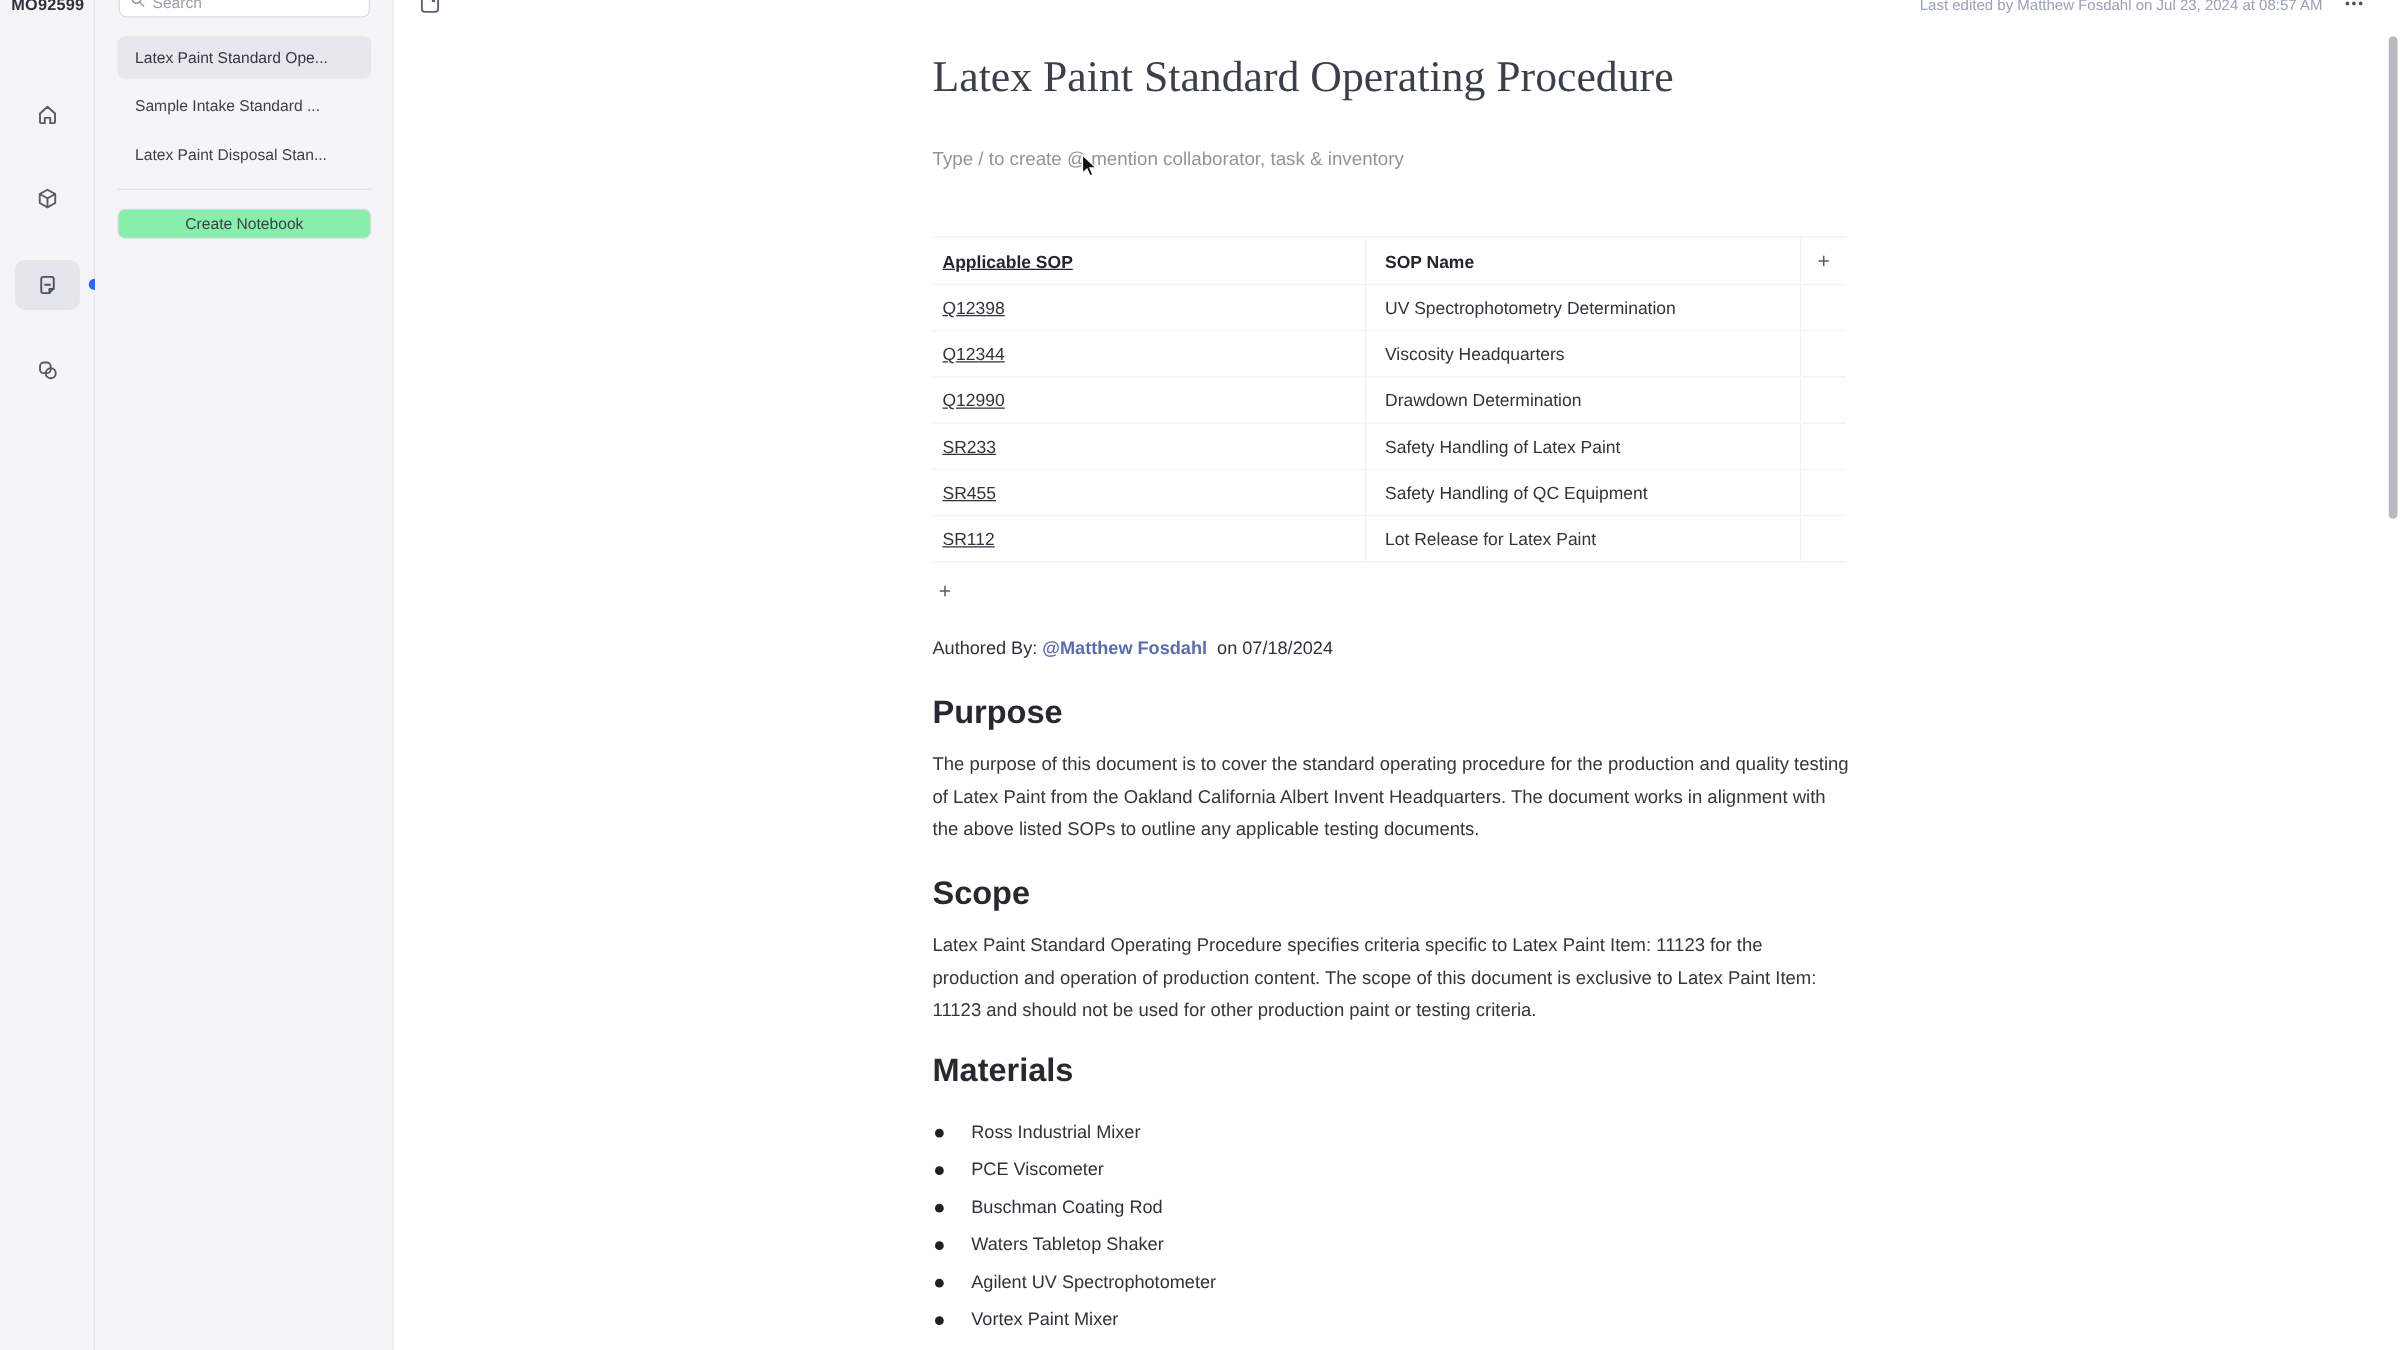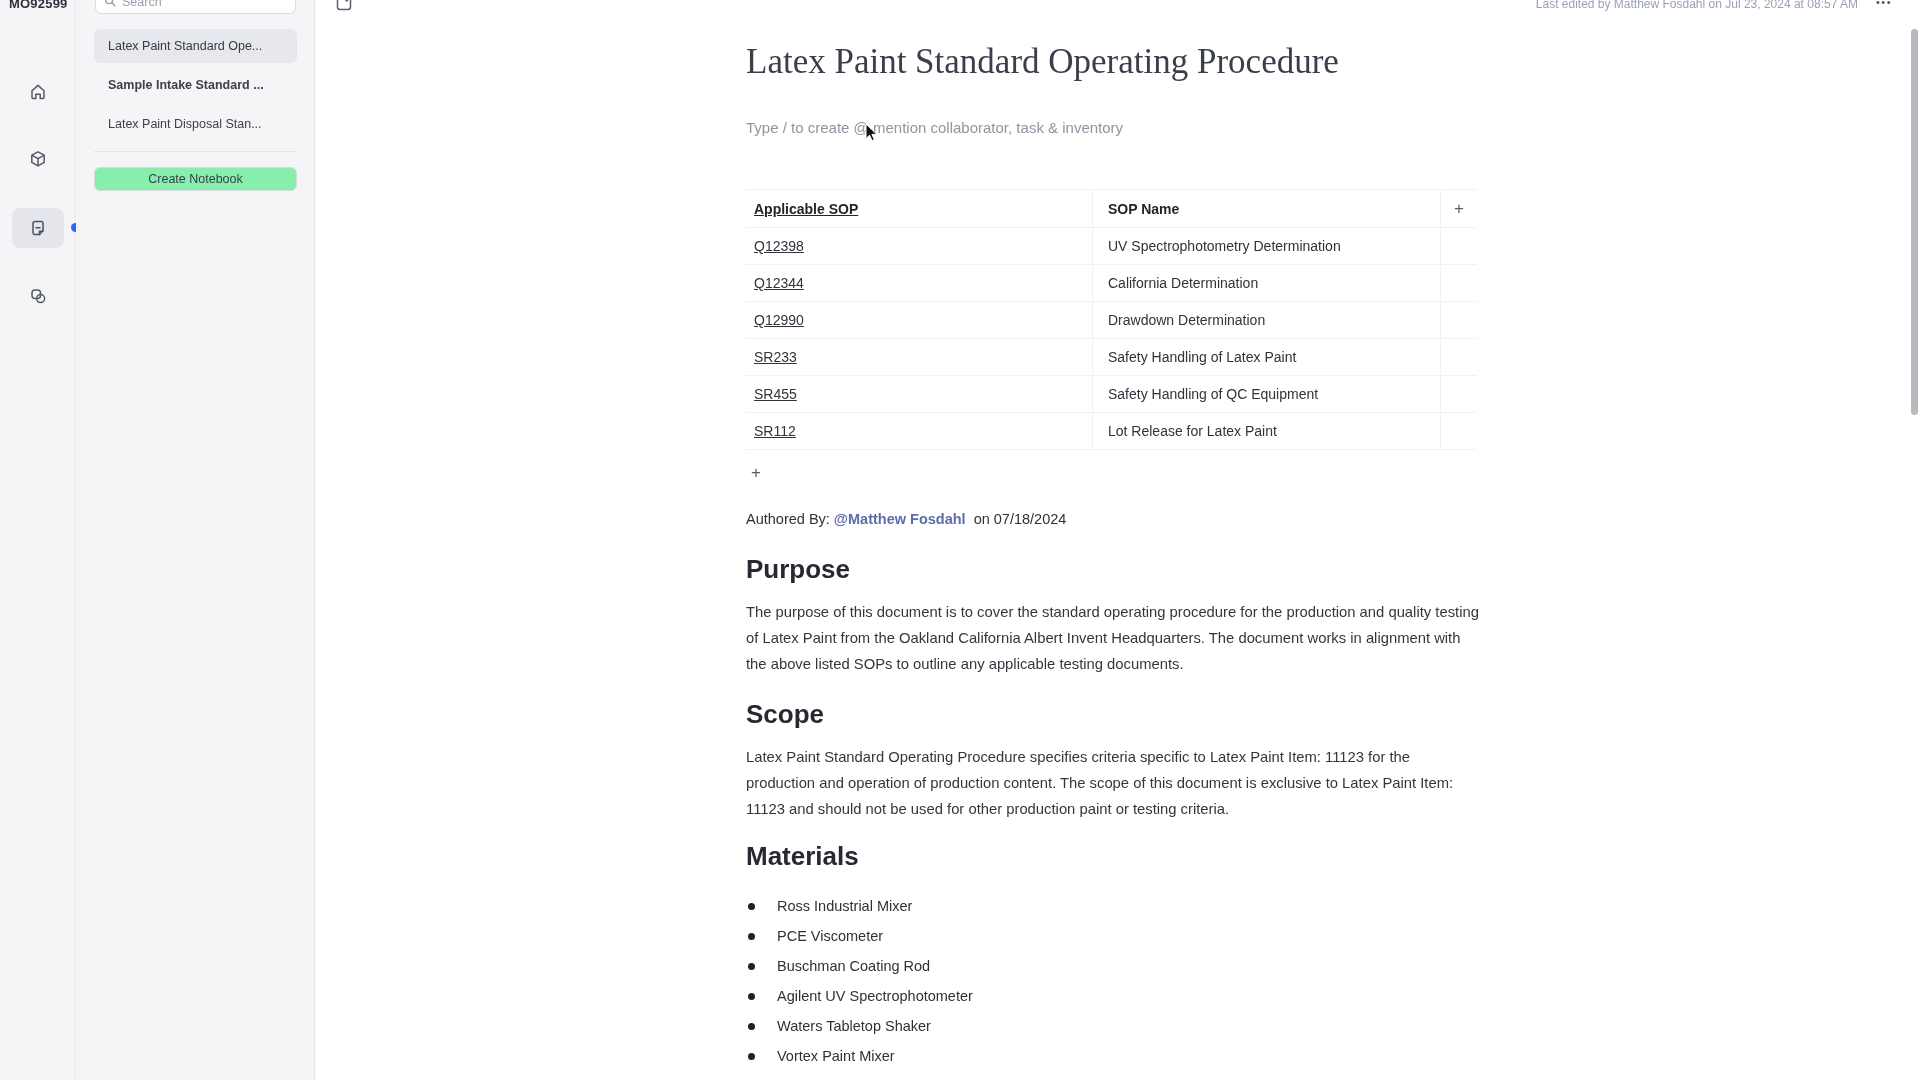--- a/index.html
+++ b/index.html
@@ -171,21 +171,21 @@
         <circle cx="5.2" cy="5.2" r="3.4"></circle>
         <path d="M8 8 L10.8 10.8"></path>
       </svg>
     </span>
     <span class="search-placeholder">Search</span>
   </div>
 
   <div class="nb-item selected" style="top:29px;">
     <span>Latex Paint Standard Ope...</span>
   </div>
-  <div class="nb-item" style="top:68px;font-weight:bold;">
+  <div class="nb-item" style="top:68px;">
     <span>Sample Intake Standard ...</span>
   </div>
   <div class="nb-item" style="top:107px;">
     <span>Latex Paint Disposal Stan...</span>
   </div>
 
   <div class="panel-divider"></div>
 
   <div class="create-btn">
     <span>Create Notebook</span>
@@ -230,21 +230,21 @@
         </div>
       </div>
 
       <div class="t-row body">
         <div class="t-cell c1">Q12398</div>
         <div class="t-cell c2">UV Spectrophotometry Determination</div>
         <div class="t-cell c3"></div>
       </div>
       <div class="t-row body">
         <div class="t-cell c1">Q12344</div>
-        <div class="t-cell c2">California Determination</div>
+        <div class="t-cell c2">Viscosity Headquarters</div>
         <div class="t-cell c3"></div>
       </div>
       <div class="t-row body">
         <div class="t-cell c1">Q12990</div>
         <div class="t-cell c2">Drawdown Determination</div>
         <div class="t-cell c3"></div>
       </div>
       <div class="t-row body">
         <div class="t-cell c1">SR233</div>
         <div class="t-cell c2">Safety Handling of Latex Paint</div>
@@ -274,19 +274,19 @@
     <div class="sec-body">The purpose of this document is to cover the standard operating procedure for the production and quality testing of Latex Paint from the Oakland California Albert Invent Headquarters. The document works in alignment with the above listed SOPs to outline any applicable testing documents.</div>
 
     <div class="sec-head scope">Scope</div>
     <div class="sec-body">Latex Paint Standard Operating Procedure specifies criteria specific to Latex Paint Item: 11123 for the production and operation of production content. The scope of this document is exclusive to Latex Paint Item: 11123 and should not be used for other production paint or testing criteria.</div>
 
     <div class="sec-head materials">Materials</div>
     <div class="mat-list">
       <div class="mat-item">Ross Industrial Mixer</div>
       <div class="mat-item">PCE Viscometer</div>
       <div class="mat-item">Buschman Coating Rod</div>
+      <div class="mat-item">Waters Tabletop Shaker</div>
       <div class="mat-item">Agilent UV Spectrophotometer</div>
-      <div class="mat-item">Waters Tabletop Shaker</div>
       <div class="mat-item">Vortex Paint Mixer</div>
     </div>
 
   </div>
 </div>
 
 </body></html>

